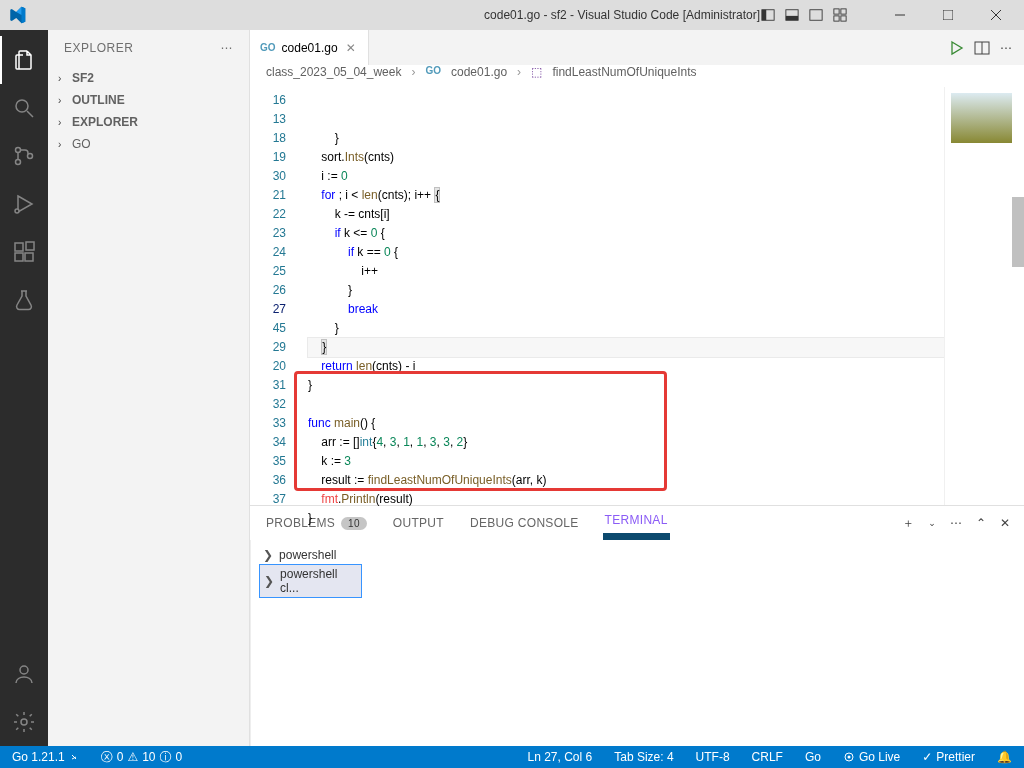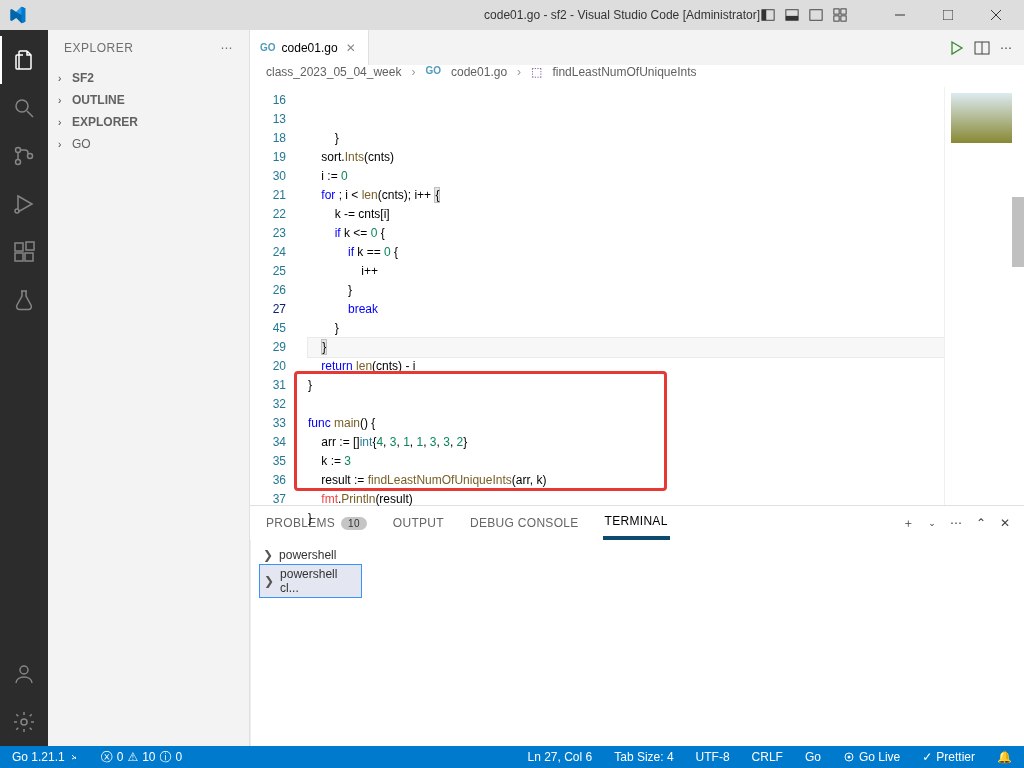--- a/index.html
+++ b/index.html
@@ -46,21 +46,21 @@
 .num{color:#098658}
 .op{color:#000}
 .pkg{color:#ef4444}
 .hlbrace{background:#e4e4e4;border:1px solid #c0c0c0}
 .minimap{width:80px;background:#fff;border-left:1px solid #f0f0f0;position:relative}
 .mm-chunk{position:absolute;left:6px;right:12px;background:linear-gradient(#519aba33,#888833);height:50px;top:6px;font-size:2px;overflow:hidden;color:#888}
 .redbox{position:absolute;border:3px solid #e53935;border-radius:4px;pointer-events:none}
 .panel{height:241px;border-top:1px solid #e0e0e0;display:flex;flex-direction:column}
 .panel-tabs{height:34px;display:flex;align-items:center;padding:0 14px;gap:22px;color:#666;font-size:11px}
 .ptab{cursor:pointer;padding:0 2px;display:flex;align-items:center;gap:6px;letter-spacing:.3px}
-.ptab.active{color:#000000;border-bottom:4px solid #0c4a6e;height:100%;display:flex;align-items:center}
+.ptab.active{color:#8b5cf6;border-bottom:7px solid #0c4a6e;height:100%;display:flex;align-items:center}
 .ptab .badge{background:#c5c5c5;color:#333;border-radius:10px;padding:1px 7px;font-size:10px}
 .panel-tabs-right{margin-left:auto;display:flex;gap:14px;color:#424242;align-items:center}
 .panel-body{flex:1;display:flex}
 .terminal{flex:1;font-family:Consolas,monospace;font-size:13px;color:#333;padding:6px 10px;line-height:17px;position:relative}
 .term-side{width:120px;border-left:1px solid #eee;padding:6px 8px}
 .term-item{display:flex;align-items:center;gap:6px;padding:2px 4px;font-size:12px;color:#333;cursor:pointer}
 .term-item.active{background:#e4e6f1;border:1px solid #3794ff}
 .term-gt{color:#555}
 .redbox2{position:absolute;border:2.5px solid #e53935;border-radius:3px;pointer-events:none}
 .status{height:22px;background:#007acc;color:#fff;display:flex;align-items:center;font-size:12px;padding:0 8px;gap:14px}

